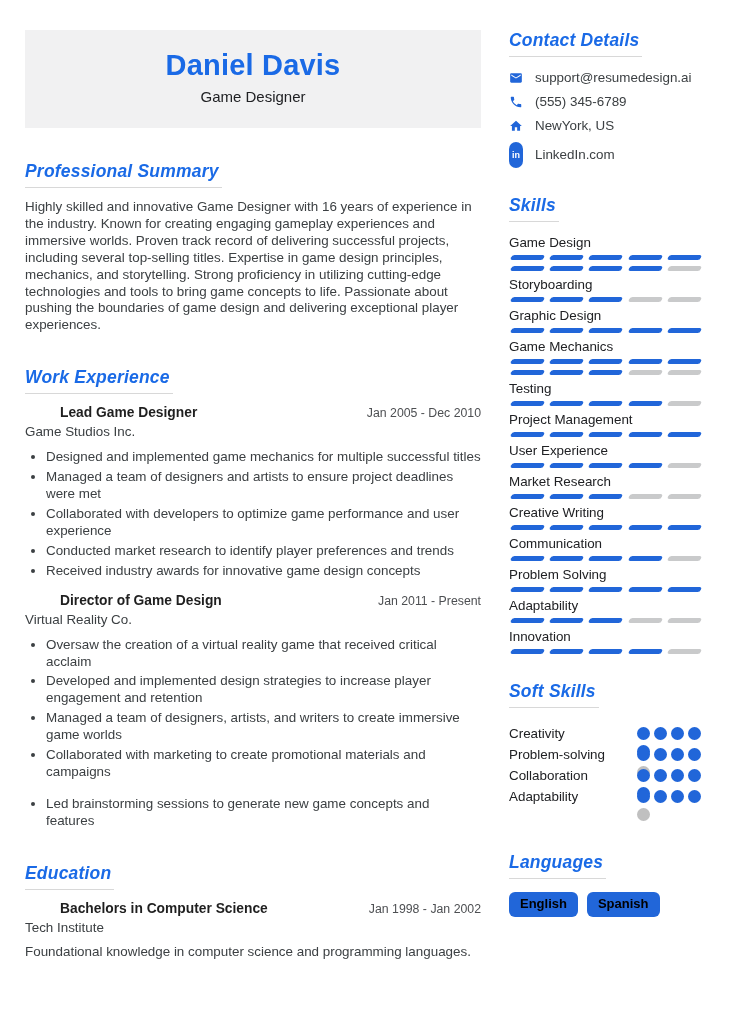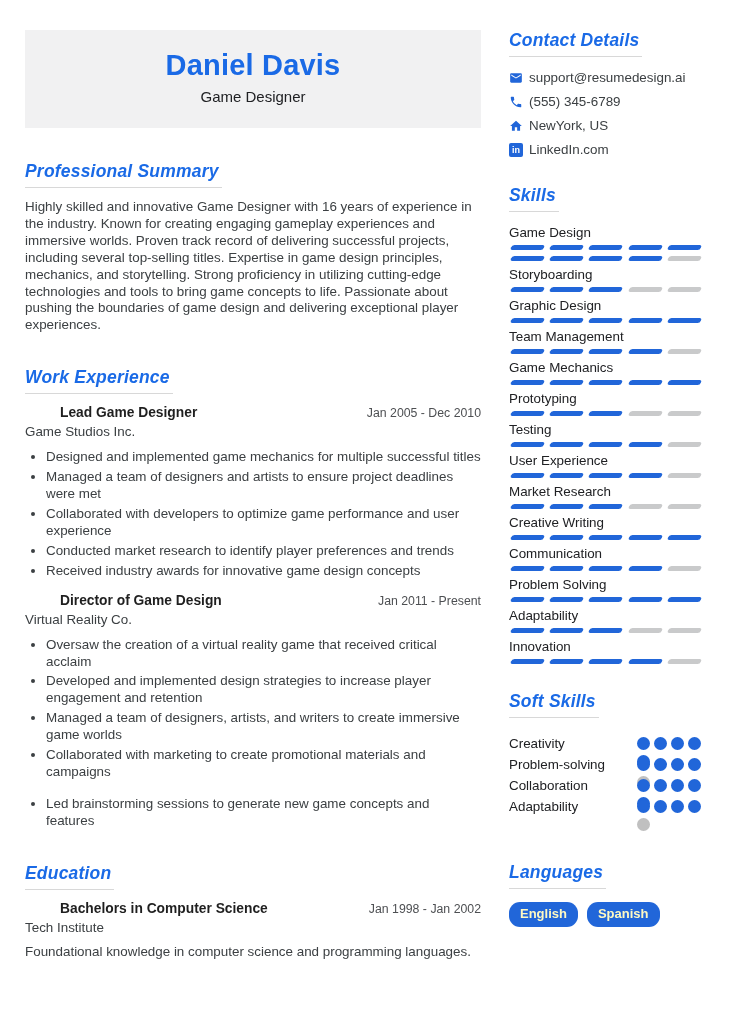--- a/index.html
+++ b/index.html
@@ -52,25 +52,25 @@
   .item-dates{font-size:12.3px;color:var(--text-muted);flex:none;margin-left:10px;}
   .item-sub{font-size:13.4px;color:var(--text-body);margin-top:3px;line-height:16px;}
   ul.bullets{margin:9px 0 0 0;padding-left:21px;}
   ul.bullets li{font-size:13.4px;line-height:16.9px;color:var(--text-body);margin-bottom:3px;}
   .job[data-idx="1"] li:last-child{margin-top:15px;}
   .edu-desc{margin:8px 0 0 0;font-size:13.4px;line-height:16px;color:var(--text-body);}
   .edu{margin-bottom:11px;}
 
   
   .contact-list{margin-top:2px;}
-  .contact-item{display:flex;align-items:center;gap:6px;margin-bottom:8px;
+  .contact-item{display:flex;align-items:center;gap:12px;margin-bottom:8px;
     font-size:13.4px;color:var(--text-body);line-height:16px;}
   .cicon{width:14px;height:14px;flex:none;color:var(--fill);display:block;}
   .linkedin-badge{
-    width:14px;height:14px;flex:none;background:var(--fill);color:#fff;border-radius:2px;
+    width:14px;height:26px;flex:none;background:var(--fill);color:#fff;border-radius:7px;
     font-size:9px;font-weight:bold;display:flex;align-items:center;justify-content:center;
     line-height:1;
   }
 
   
   .skills-list{margin-top:2px;}
   .skill-row{margin-bottom:6px;}
   .skill-name{font-size:13.4px;color:var(--text-dark);line-height:16px;}
   .skill-bar{display:flex;gap:6px;margin-top:4px;padding:0 2px;}
   .seg{width:33.2px;height:5px;border-radius:2.5px;background:var(--bar-empty);
@@ -80,22 +80,22 @@
   
   .soft-list{margin-top:4px;padding-bottom:18px;}
   .soft-row{display:flex;height:21px;}
   .soft-name{width:128px;flex:none;font-size:13.4px;color:var(--text-dark);line-height:21px;}
   .dots{width:70px;display:flex;flex-wrap:wrap;gap:5px 4px;height:13px;margin-top:4px;}
   .dot{width:13px;height:13px;border-radius:50%;background:var(--dot-empty);flex:none;}
   .dot.filled{background:var(--fill);}
 
   
   .langs{display:flex;gap:9px;margin-top:2px;}
-  .pill{background:var(--fill);color:#fef9c3;font-size:13px;font-weight:bold;
-    padding:4px 11px 6px;border-radius:11px;line-height:15px;}
+  .pill{background:var(--fill);color:#000000;font-size:13px;font-weight:bold;
+    padding:4px 11px 6px;border-radius:6px;line-height:15px;}
 </style>
 </head>
 <body>
 
 <div class="page">
 
   <div class="main-col">
 
     <header class="name-card">
       <h1 class="person-name">Daniel Davis</h1>
@@ -228,64 +228,63 @@
     <div class="skill-name">Graphic Design</div>
     <div class="skill-bar">
               <div class="seg filled"></div>
               <div class="seg filled"></div>
               <div class="seg filled"></div>
               <div class="seg filled"></div>
               <div class="seg filled"></div>
             </div>
   </div>
 
-  <div class="skill-row">
-    <div class="skill-name">Team Management</div>
-    <div class="skill-bar">
-              <div class="seg filled"></div>
-              <div class="seg filled"></div>
-              <div class="seg filled"></div>
-              <div class="seg filled"></div>
-              <div class="seg"></div>
-            </div>
-  </div>
 
   <div class="skill-row">
     <div class="skill-name">Game Mechanics</div>
     <div class="skill-bar">
               <div class="seg filled"></div>
               <div class="seg filled"></div>
               <div class="seg filled"></div>
               <div class="seg filled"></div>
               <div class="seg filled"></div>
             </div>
   </div>
 
   <div class="skill-row">
-    <div class="skill-name">Prototyping</div>
     <div class="skill-bar">
               <div class="seg filled"></div>
               <div class="seg filled"></div>
               <div class="seg filled"></div>
               <div class="seg"></div>
               <div class="seg"></div>
             </div>
   </div>
 
   <div class="skill-row">
     <div class="skill-name">Testing</div>
     <div class="skill-bar">
               <div class="seg filled"></div>
               <div class="seg filled"></div>
               <div class="seg filled"></div>
               <div class="seg filled"></div>
               <div class="seg"></div>
             </div>
   </div>
 
+  <div class="skill-row">
+    <div class="skill-name">Project Management</div>
+    <div class="skill-bar">
+              <div class="seg filled"></div>
+              <div class="seg filled"></div>
+              <div class="seg filled"></div>
+              <div class="seg filled"></div>
+              <div class="seg filled"></div>
+            </div>
+  </div>
 
   <div class="skill-row">
     <div class="skill-name">User Experience</div>
     <div class="skill-bar">
               <div class="seg filled"></div>
               <div class="seg filled"></div>
               <div class="seg filled"></div>
               <div class="seg filled"></div>
               <div class="seg"></div>
             </div>

